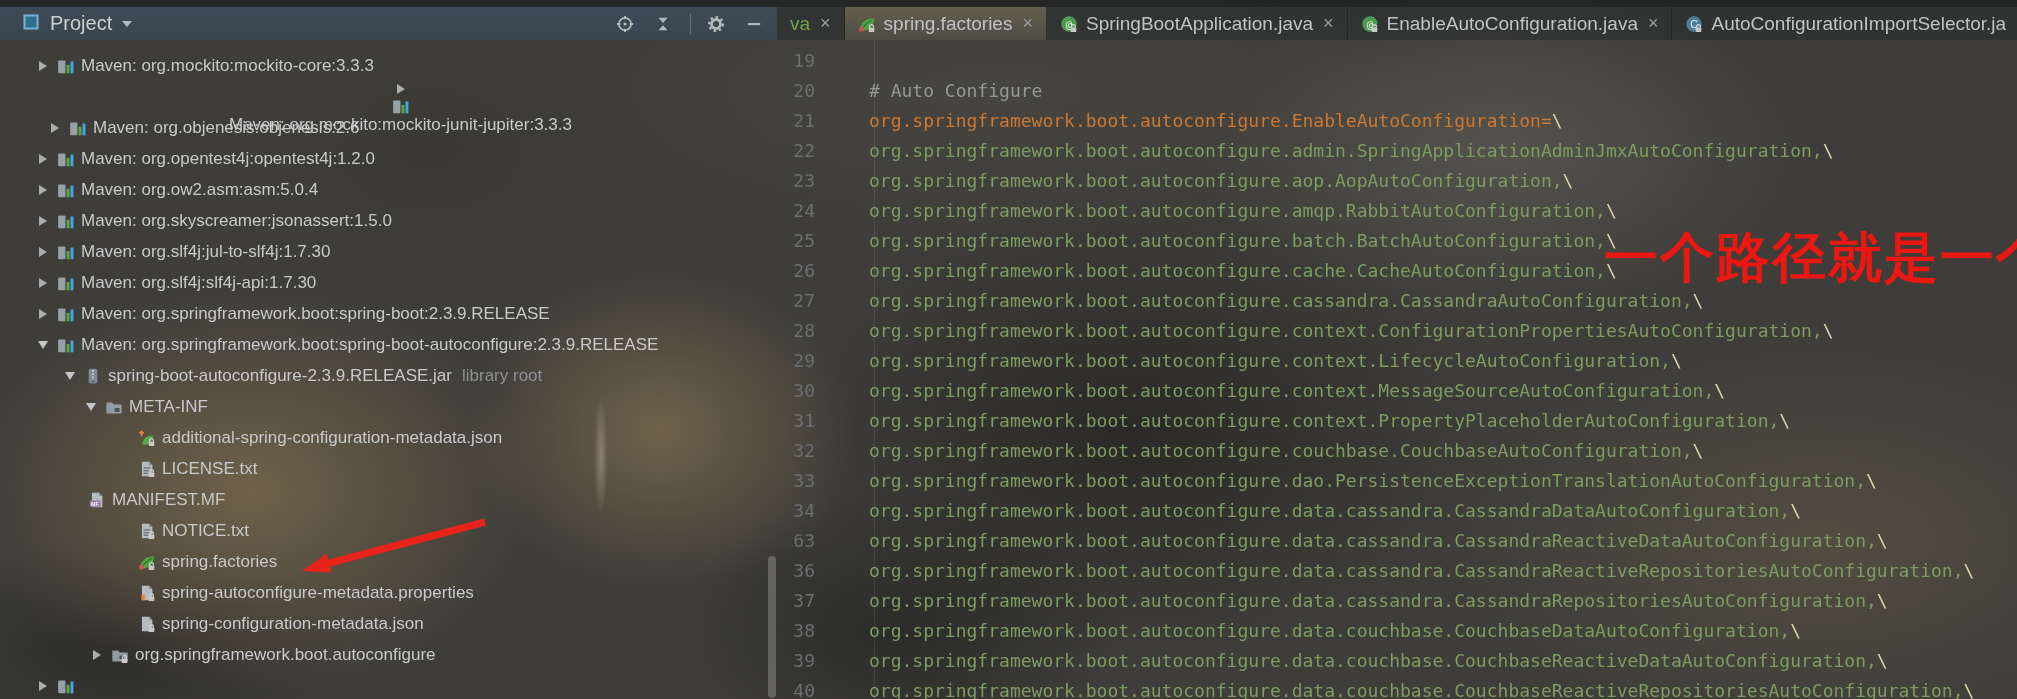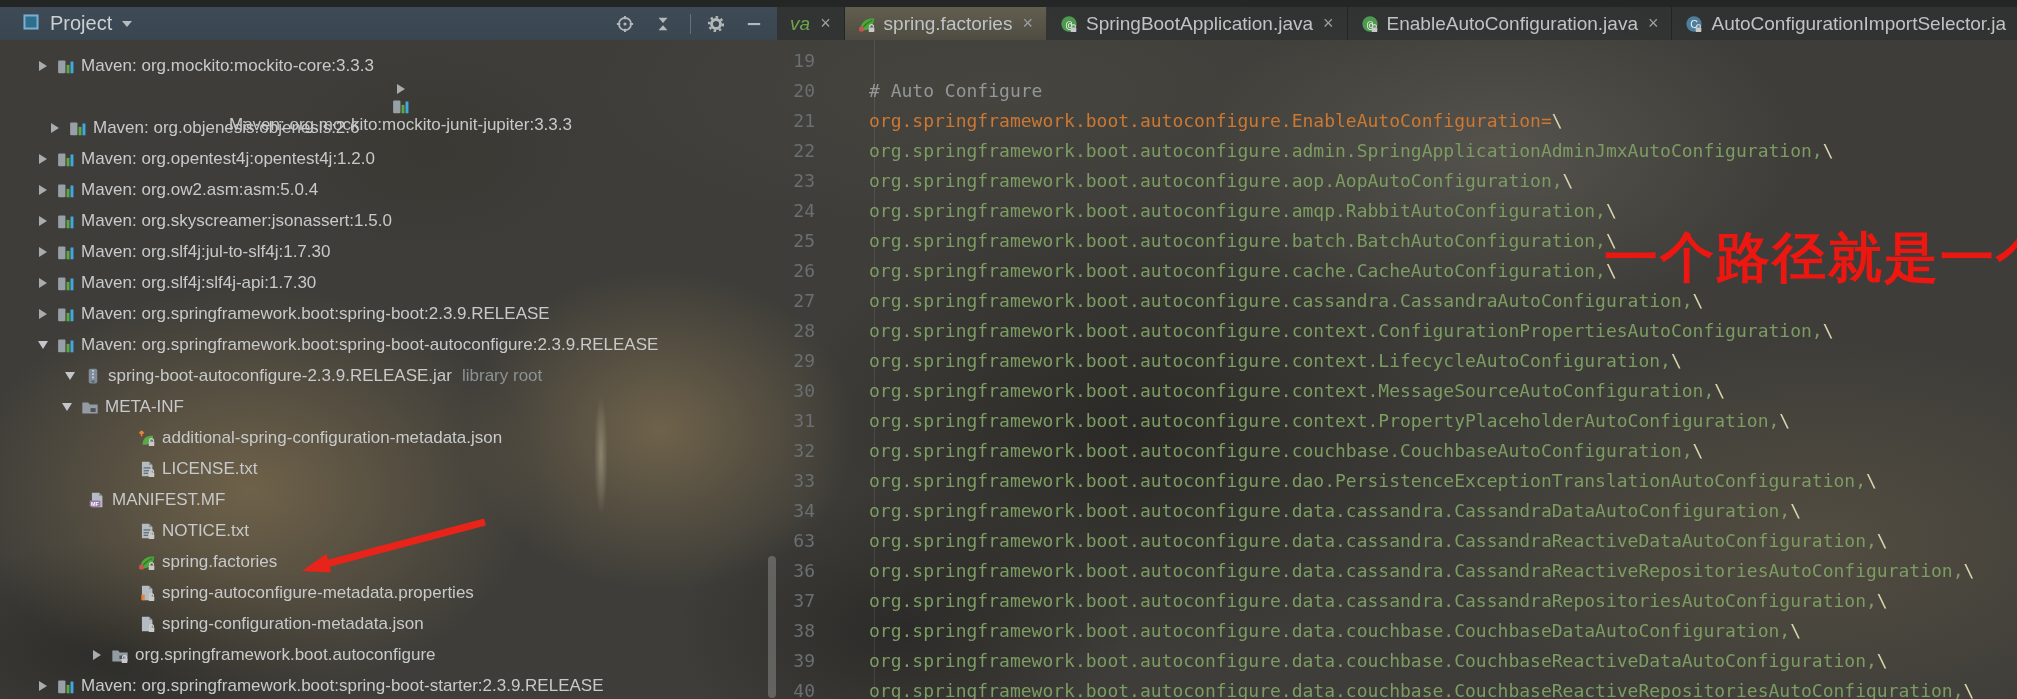--- a/index.html
+++ b/index.html
@@ -29,21 +29,21 @@
     border-top:6px solid #b6bcbe;margin-left:4px;}
   .ph-spacer{flex:1;}
   .ph-btn{width:26px;height:26px;display:flex;align-items:center;justify-content:center;margin-left:12px;}
   .ph-sep{width:1px;height:20px;background:rgba(255,255,255,.22);margin-left:14px;}
   .tab-bar{flex:1;margin-top:7px;height:33px;display:flex;align-items:stretch;overflow:hidden;
     background:rgba(44,47,49,.70);}
   .tab{display:flex;align-items:center;padding:0 13px;gap:8px;border-right:1px solid rgba(20,22,23,.5);
     color:var(--c-tab_text);font-size:19px;white-space:nowrap;cursor:default;}
   .tab.active{background:linear-gradient(rgba(192,176,130,.34),rgba(176,160,118,.22));}
   .tab .tab-close{color:#9aa0a2;font-size:18px;margin-left:2px;}
-  .tab.partial{color:var(--c-partial_tab_green);font-style:italic;}
+  .tab.partial{color:var(--c-partial_tab_green);}
   .tab-icon{display:flex;align-items:center;}
   
   .tree{position:absolute;left:0;top:40px;width:777px;bottom:0;overflow:hidden;padding-top:10px;
     font-size:17px;color:var(--c-tree_text);}
   .tree-row{height:31px;display:flex;align-items:center;white-space:nowrap;cursor:default;}
   .t-arrow{flex:0 0 16px;display:flex;align-items:center;justify-content:center;}
   .t-arrow.collapsed::before{content:"";width:0;height:0;border-top:5.5px solid transparent;
      border-bottom:5.5px solid transparent;border-left:8px solid #a8adaf;display:block;}
   .t-arrow.expanded::before{content:"";width:0;height:0;border-left:5.5px solid transparent;
      border-right:5.5px solid transparent;border-top:8px solid #c3c7c9;display:block;}
@@ -280,21 +280,21 @@
         <span class="t-icon">
           <svg width="18" height="18" viewBox="0 0 16 16">
             <rect x="4.2" y="1.6" width="7.6" height="13" rx="1.6" fill="#7E8C99"></rect>
             <line x1="8" y1="2.6" x2="8" y2="11.6" stroke="#E4E9ED" stroke-width="1.2" stroke-dasharray="1.6 1.3"></line>
             <rect x="6.8" y="11.8" width="2.4" height="2.2" fill="#5C6977"></rect>
           </svg>
         </span>
         <span class="t-label">spring-boot-autoconfigure-2.3.9.RELEASE.jar</span>
         <span class="t-suffix">library root</span>
       </div>
-      <div class="tree-row" style="padding-left: 59px;">
+      <div class="tree-row" style="padding-left: 83px;">
         <span class="t-arrow expanded"></span>
         <span class="t-icon">
           <svg width="18" height="18" viewBox="0 0 16 16">
             <path d="M1.2,13.8 V4 h5.2 l1.4,1.8 h7 v8 Z" fill="#949CA3"></path>
             <rect x="8.5" y="9" width="4.5" height="3.4" fill="#4A5055"></rect>
           </svg>
         </span>
         <span class="t-label">META-INF</span>
       </div>
       <div class="tree-row" style="padding-left: 116px;">
@@ -403,21 +403,20 @@
       </div>
       <div class="tree-row" style="padding-left: 35px;">
         <span class="t-arrow collapsed"></span>
         <span class="t-icon">
           <svg width="18" height="18" viewBox="0 0 16 16">
             <rect x="1" y="3" width="6.5" height="11.5" rx="1" fill="#97A0A6"></rect>
             <rect x="8.5" y="7" width="2.6" height="7.5" fill="#5FA73F"></rect>
             <rect x="12" y="4" width="2.6" height="10.5" fill="#41A8DF"></rect>
           </svg>
         </span>
-        <span class="t-label">Maven: org.springframework.boot:spring-boot-starter:2.3.9.RELEASE</span>
       </div>
     </div>
   <div class="scroll-thumb"></div>
 
   <div class="editor">
     <div class="gutter-sep"></div>
     <div id="code-lines">
         <div class="code-line"><span class="ln">19</span><span class="code"></span></div>
         <div class="code-line"><span class="ln">20</span><span class="code"><span class="tk-comment"># Auto Configure</span></span></div>
         <div class="code-line"><span class="ln">21</span><span class="code"><span class="tk-key">org.springframework.boot.autoconfigure.EnableAutoConfiguration=</span><span class="tk-esc">\</span></span></div>

